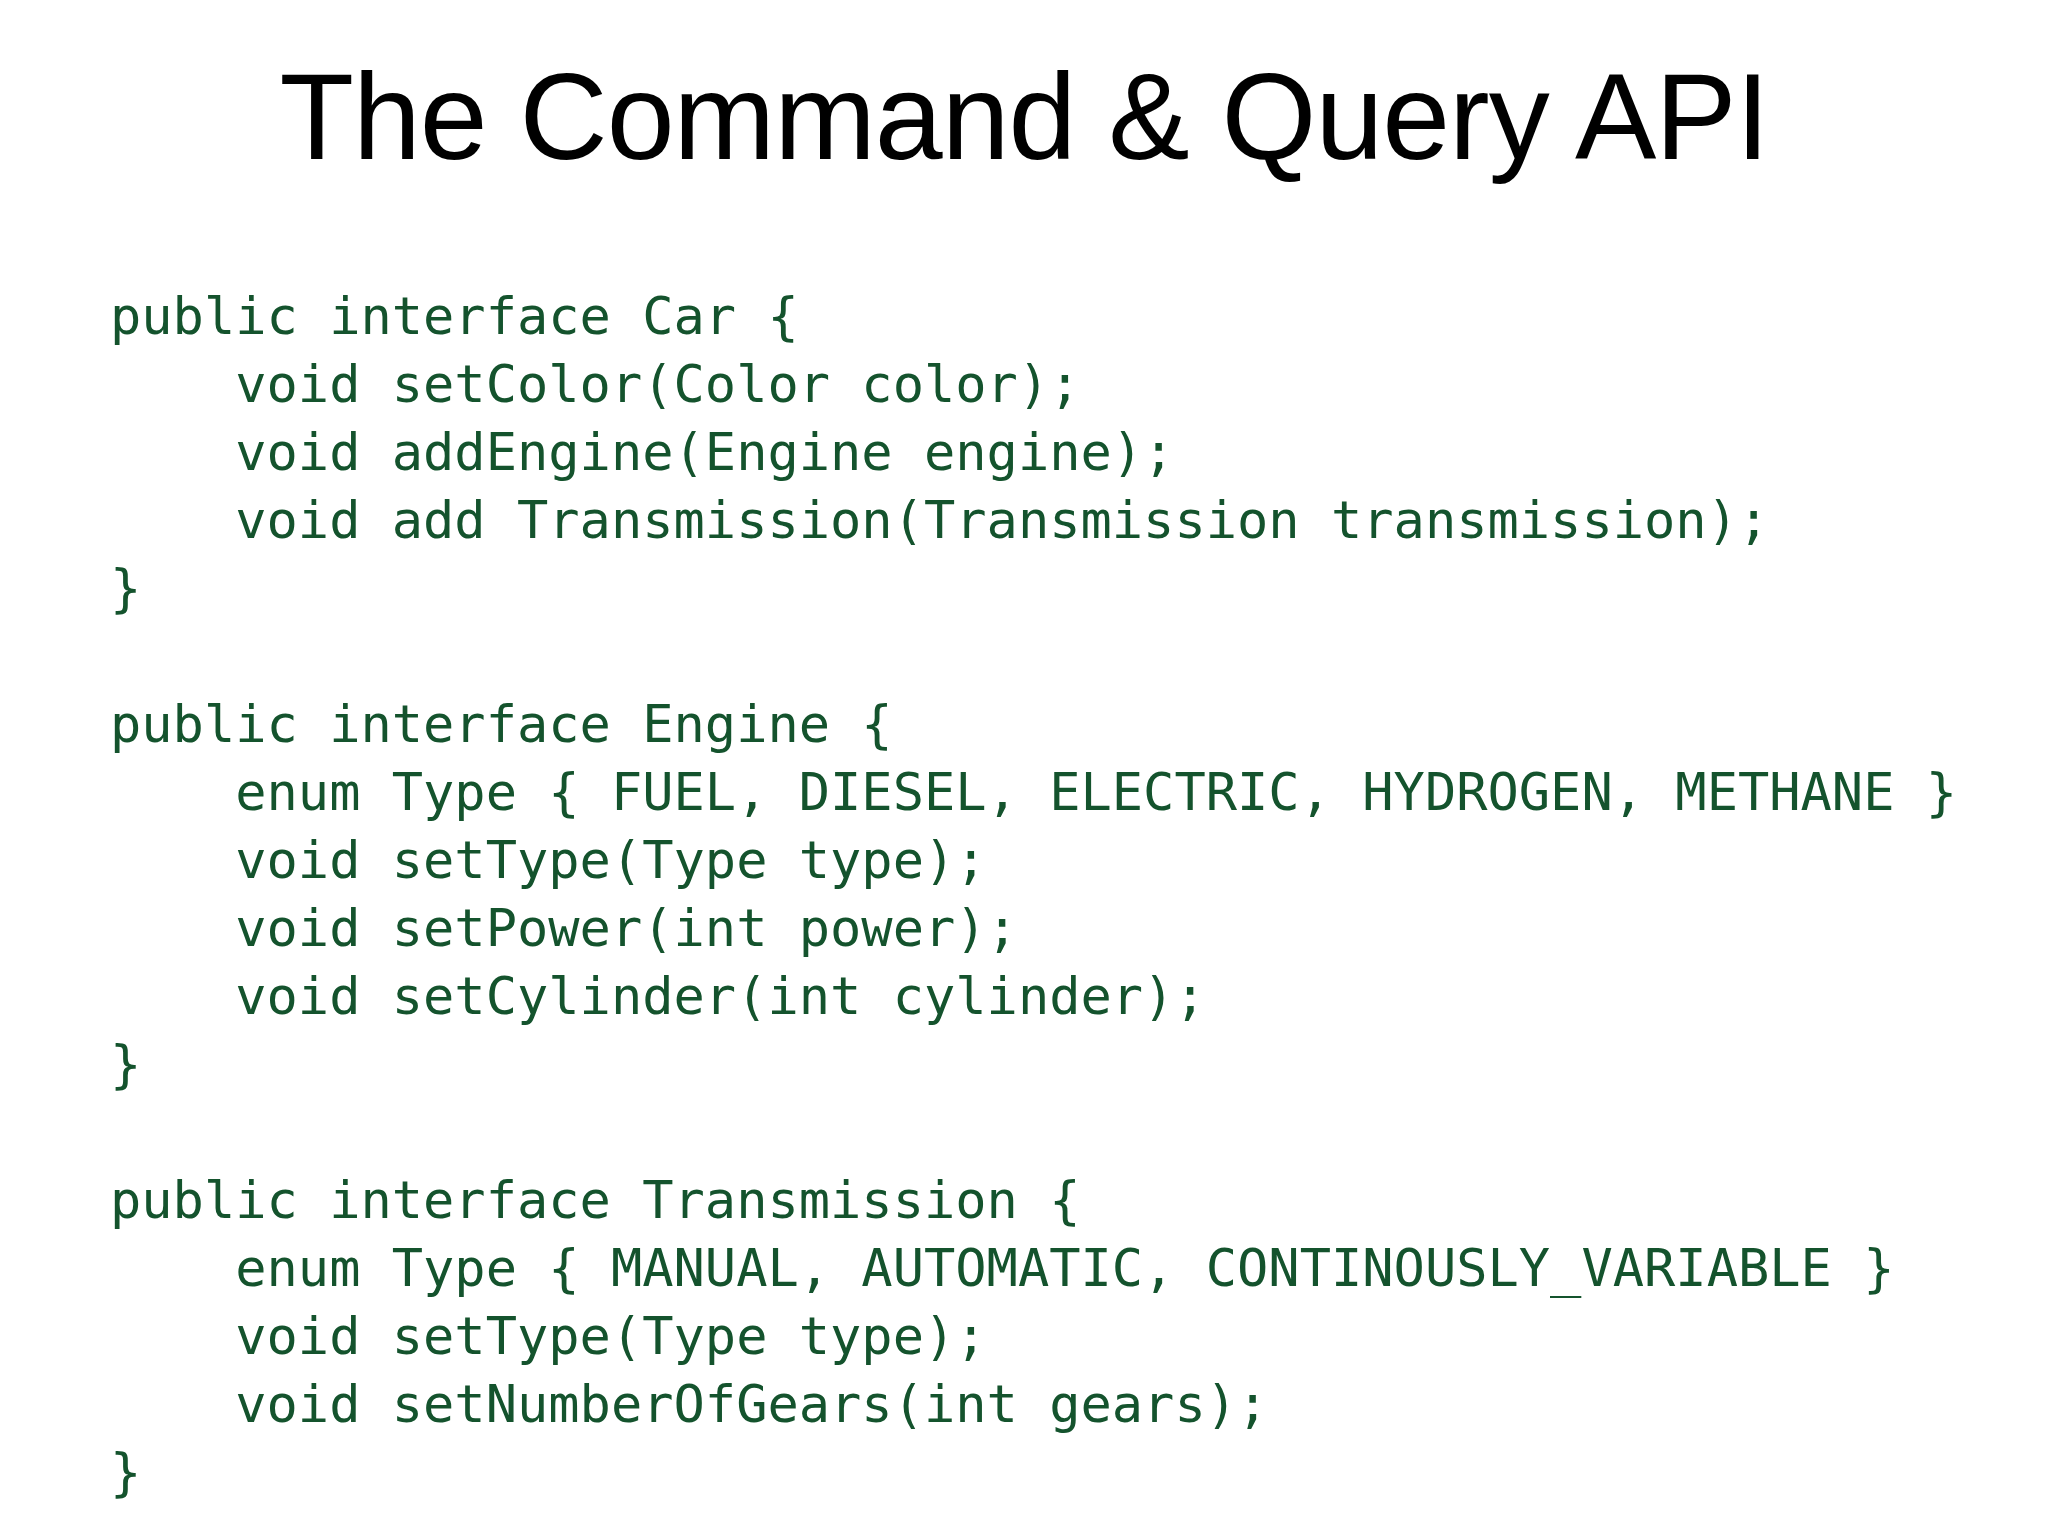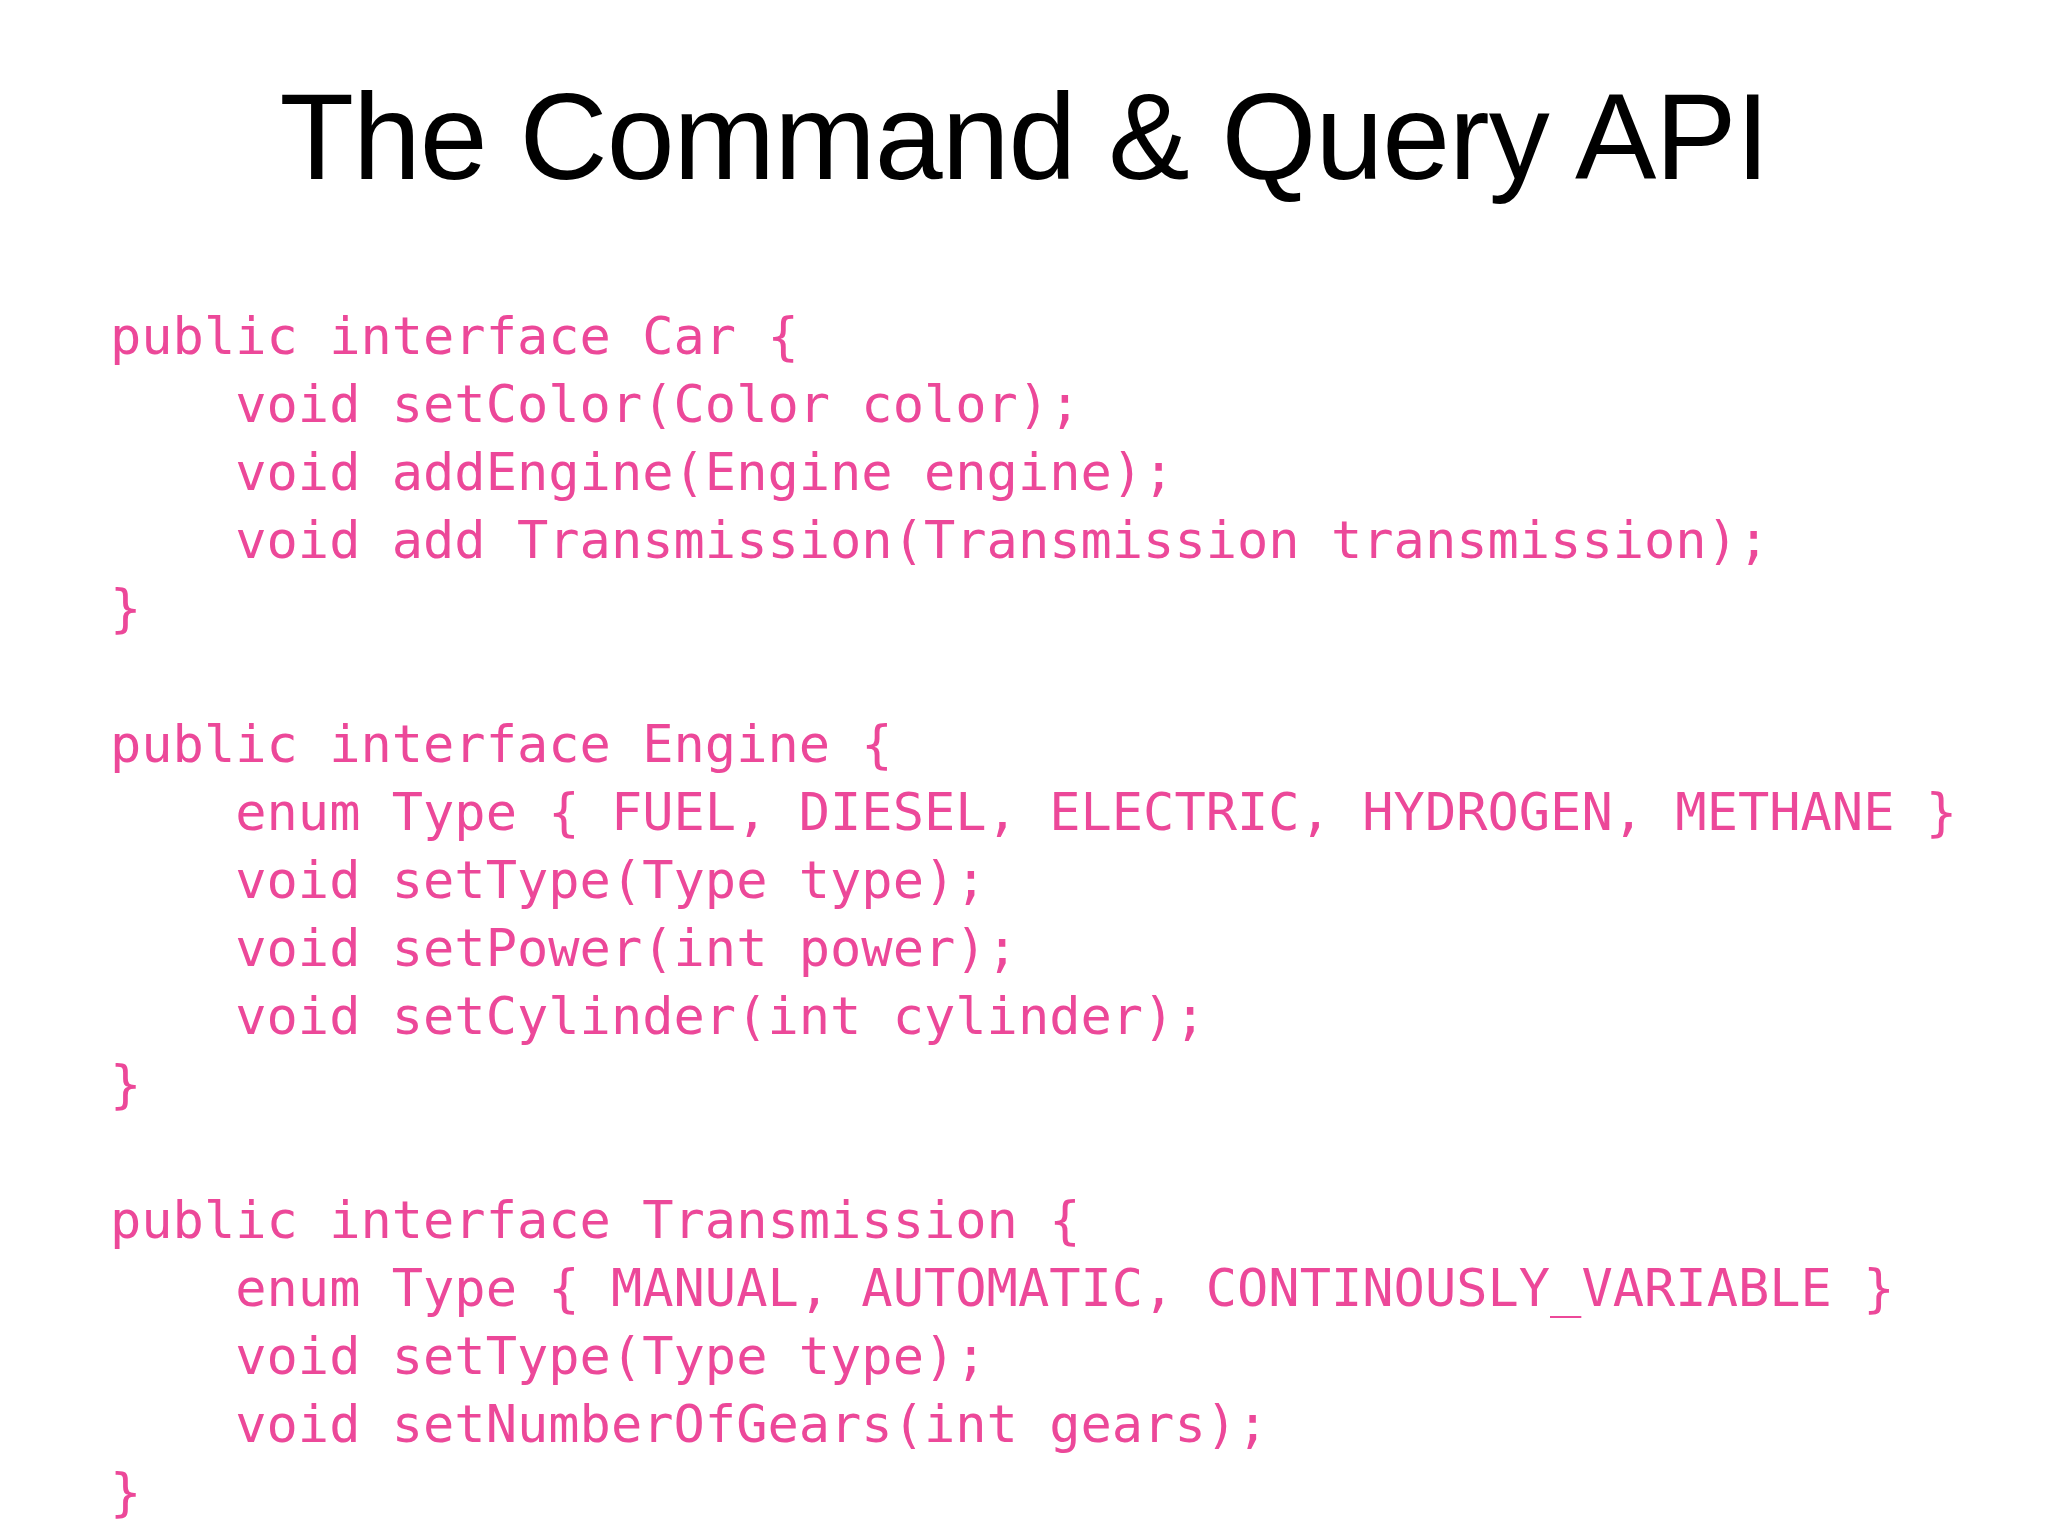--- a/index.html
+++ b/index.html
@@ -10,21 +10,21 @@
     width: 2048px;
     height: 1536px;
     background: #ffffff;
     color: #000000;
     overflow: hidden;
   }
   .slide {
     width: 2048px;
     height: 1215px;
     box-sizing: border-box;
-    padding-top: 64px;
+    padding-top: 44px;
   }
   .title {
     margin: 0;
     text-align: center;
     font-family: "Liberation Sans", sans-serif;
     font-weight: 400;
     font-size: 122px;
     line-height: 1.2;
     letter-spacing: -1px;
     color: #000000;
@@ -32,21 +32,21 @@
   .code-area {
     margin: 92px 0 0 110px;
   }
   .code-area pre {
     margin: 0 0 68px 0;
     font-family: "DejaVu Sans Mono", "Liberation Mono", monospace;
     font-weight: 400;
     font-size: 52px;
     line-height: 68px;
     white-space: pre;
-    color: #ec4899;
+    color: #14532d;
   }
   .code-area pre:last-child {
     margin-bottom: 12px;
   }
 </style>
 </head>
 <body>
 
 <div class="slide">
   <h1 class="title">The Command &amp; Query API</h1>

